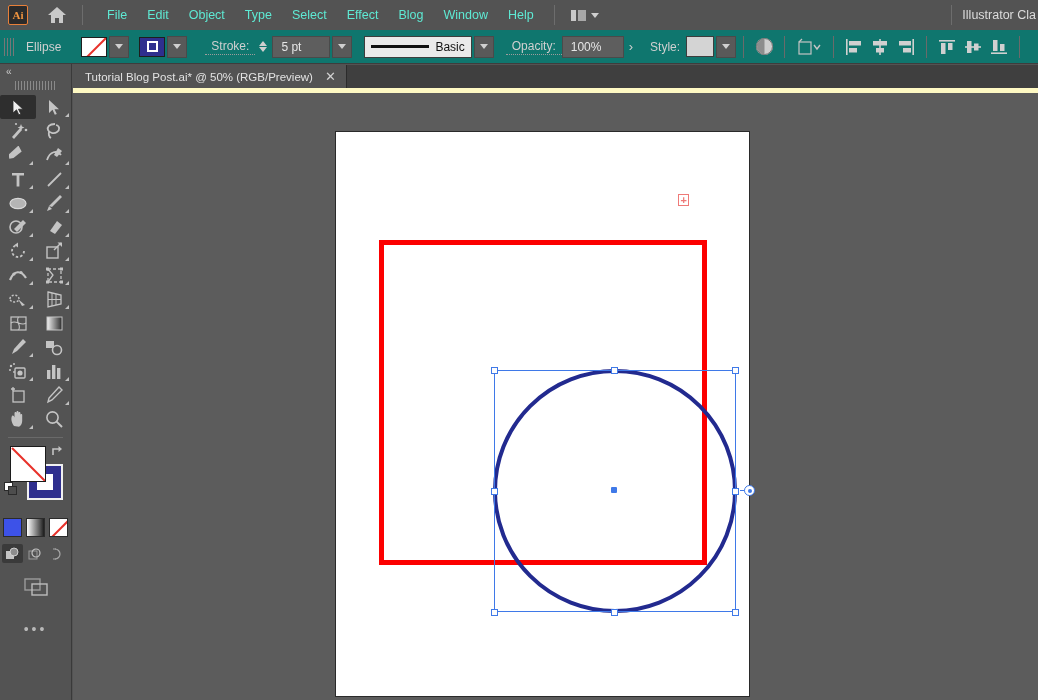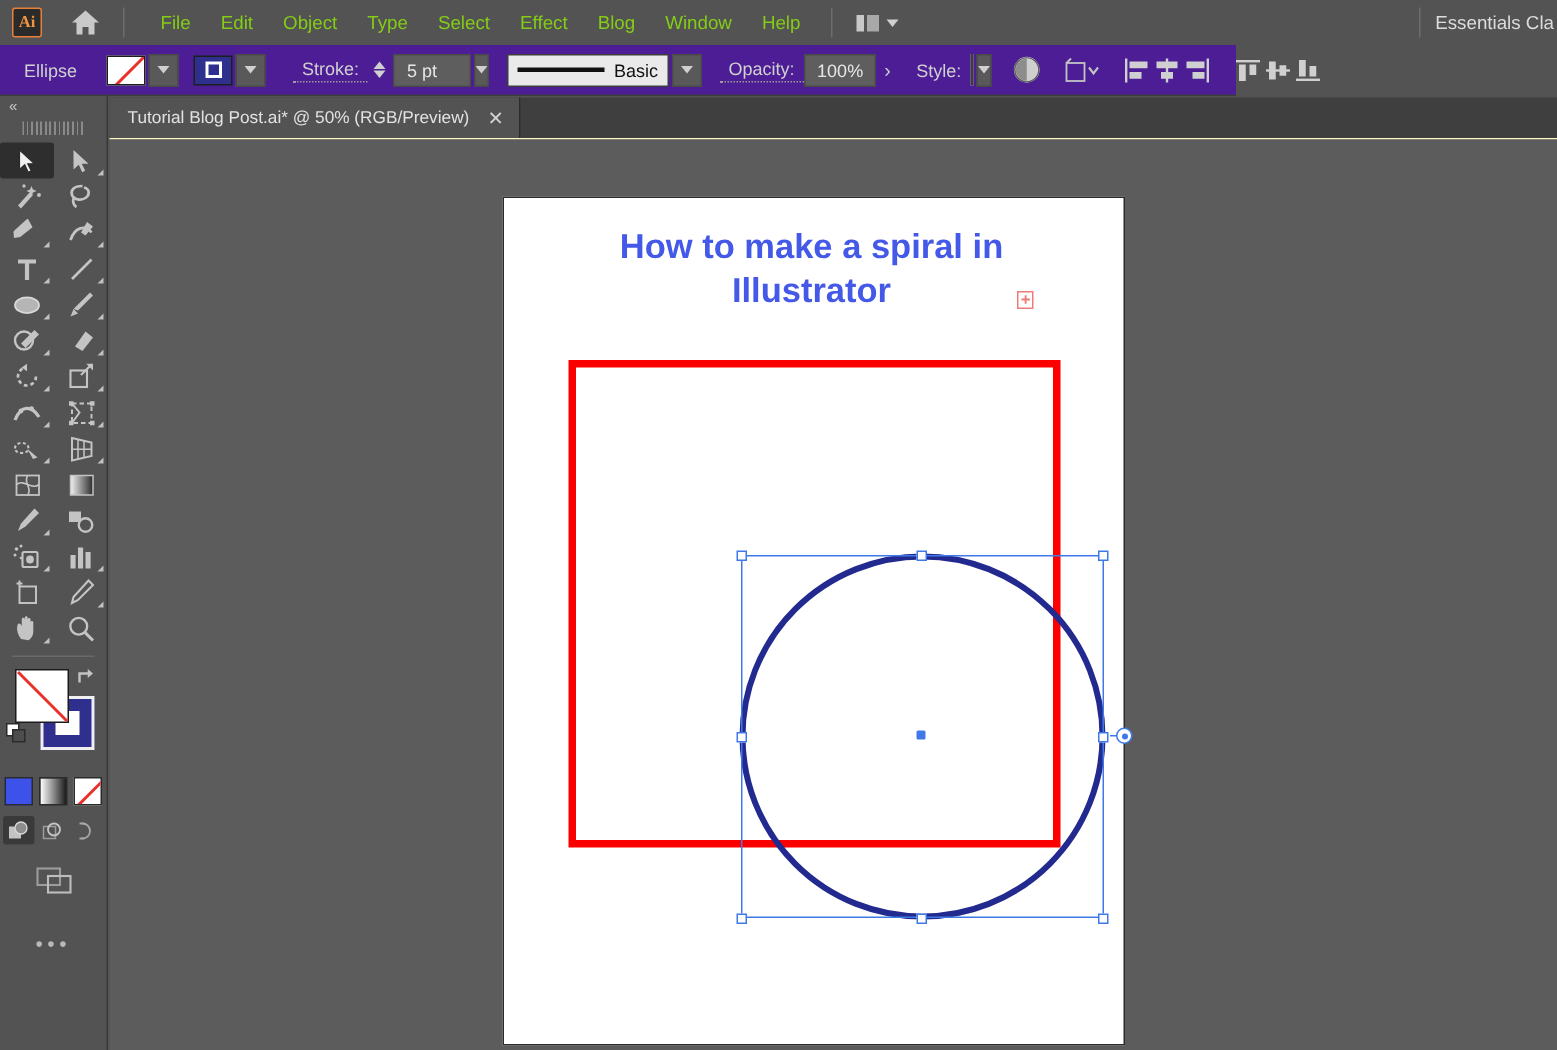--- a/index.html
+++ b/index.html
@@ -27,36 +27,36 @@
     display: flex; align-items: center; justify-content: center;
     font-family: "Liberation Serif", serif;
   }
   .home-icon {
     width: 30px; height: 26px; margin-left: 14px;
     display: flex; align-items: center; justify-content: center;
   }
   .vsep { width: 1px; height: 20px; background: #6d6d6d; margin: 0 10px; }
   .menu-items { display: flex; align-items: center; margin-left: 4px; }
   .menu-item {
-    padding: 4px 10px; font-size: 12.5px; color: #84cc16; cursor: default;
+    padding: 4px 10px; font-size: 12.5px; color: #5eead4; cursor: default;
     white-space: nowrap;
   }
   .arrange-btn { display: flex; align-items: center; gap: 5px; padding: 3px 6px; }
   .arrange-glyph { display: flex; gap: 2px; }
   .arrange-glyph i { display: block; background: #c8c8c8; }
   .arrange-glyph i.a { width: 5px; height: 11px; }
   .arrange-glyph i.b { width: 8px; height: 11px; background: #a8a8a8; }
   .chev { width: 0; height: 0; border-left: 4px solid transparent; border-right: 4px solid transparent; border-top: 5px solid #cfcfcf; }
   .ws-right { margin-left: auto; display: flex; align-items: center; }
   .ws-label { font-size: 12.5px; color: #dcdcdc; padding-right: 2px; white-space: nowrap; }
 
   
   .controlbar {
-    position: absolute; left: 0; top: 30px; width: 824px; height: 34px;
-    background: #4c1d95; border-bottom: 1px solid #3d3d3d;
+    position: absolute; left: 0; top: 30px; width: 1038px; height: 34px;
+    background: #0f766e; border-bottom: 1px solid #3d3d3d;
     display: flex; align-items: center;
   }
   .grip { width: 10px; height: 22px; margin: 0 6px 0 4px;
     background: repeating-linear-gradient(to right, #777 0 1px, transparent 1px 3px);
     background-size: 3px 18px; background-repeat: repeat-x; background-position: 0 2px;
   }
   .ctl-label { font-size: 12px; color: #d0d0d0; padding: 0 6px; white-space: nowrap; }
   .ctl-label.dotted { border-bottom: 1px dotted #9c9c9c; padding-bottom: 1px; text-align: center; }
   .swatch-box {
     width: 26px; height: 20px; background: #fff; border: 1px solid #1e1e1e;
@@ -95,21 +95,21 @@
     display: flex; align-items: center; padding: 0 8px; font-size: 12px; width: 62px;
   }
   .arrow-r { color: #cfcfcf; font-size: 13px; padding: 0 5px; }
   .style-swatch { width: 28px; height: 21px; background: #d4d4d4; border: 1px solid #3d3d3d; }
   .icon-btn { width: 26px; height: 24px; display: flex; align-items: center; justify-content: center; }
   .sep-v { width: 1px; height: 22px; background: #6a6a6a; margin: 0 7px; }
 
   
   .tabbar {
     position: absolute; left: 73px; top: 65px; right: 0; height: 28px;
-    background: #3f3f3f; border-bottom: 1px solid #fef9c3;
+    background: #3f3f3f; border-bottom: 5px solid #fef9c3;
     display: flex; align-items: stretch;
   }
   .doc-tab {
     background: #535353; display: flex; align-items: center; gap: 12px;
     padding: 0 10px 0 12px; font-size: 11.5px; color: #e2e2e2;
     border-right: 1px solid #2b2b2b; white-space: nowrap;
   }
   .tab-close { font-size: 13px; color: #d2d2d2; line-height: 1; }
 
   
@@ -252,21 +252,21 @@
     <div class="vsep"></div>
     <div class="arrange-btn">
       <span class="arrange-glyph">
           <i class="a"></i>
           <i class="b"></i>
         </span>
       <span class="chev"></span>
     </div>
     <div class="ws-right">
       <div class="vsep"></div>
-      <div class="ws-label">Essentials Cla</div>
+      <div class="ws-label">Illustrator Cla</div>
     </div>
   </div>
 
   <div class="controlbar">
     <div class="grip"></div>
     <div class="ctl-label">Ellipse</div>
 
     <div style="display:flex;align-items:center;margin-left:14px;">
       <div class="swatch-box swatch-none"></div>
       <div class="mini-dd">
@@ -659,21 +659,20 @@
           <rect x="5" y="4" width="15" height="11" fill="none" stroke="#9c9c9c" stroke-width="1.4"></rect>
           <rect x="12" y="9" width="15" height="11" fill="none" stroke="#bdbdbd" stroke-width="1.4"></rect>
         </svg>
     </div>
 
     <div class="dots">•••</div>
   </div>
 
   <div class="canvas">
     <div class="artboard">
-      <div class="ab-title">How to make a spiral in Illustrator</div>
       <div class="overset">
         <i>+</i>
       </div>
       <div class="redbox"></div>
     </div>
 
     <div class="circle"></div>
     <div class="selbox"></div>
     <div class="handle" style="left:418px;  top:274px;"></div>
     <div class="handle" style="left:538px;  top:274px;"></div>

